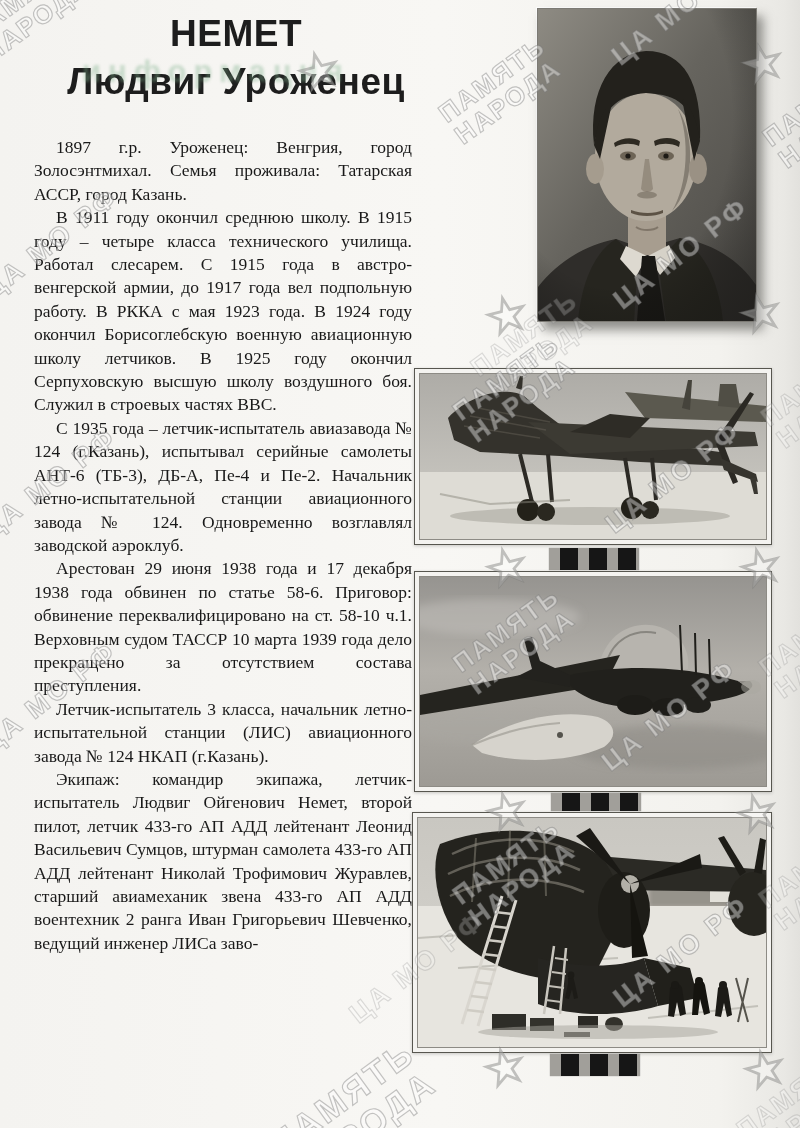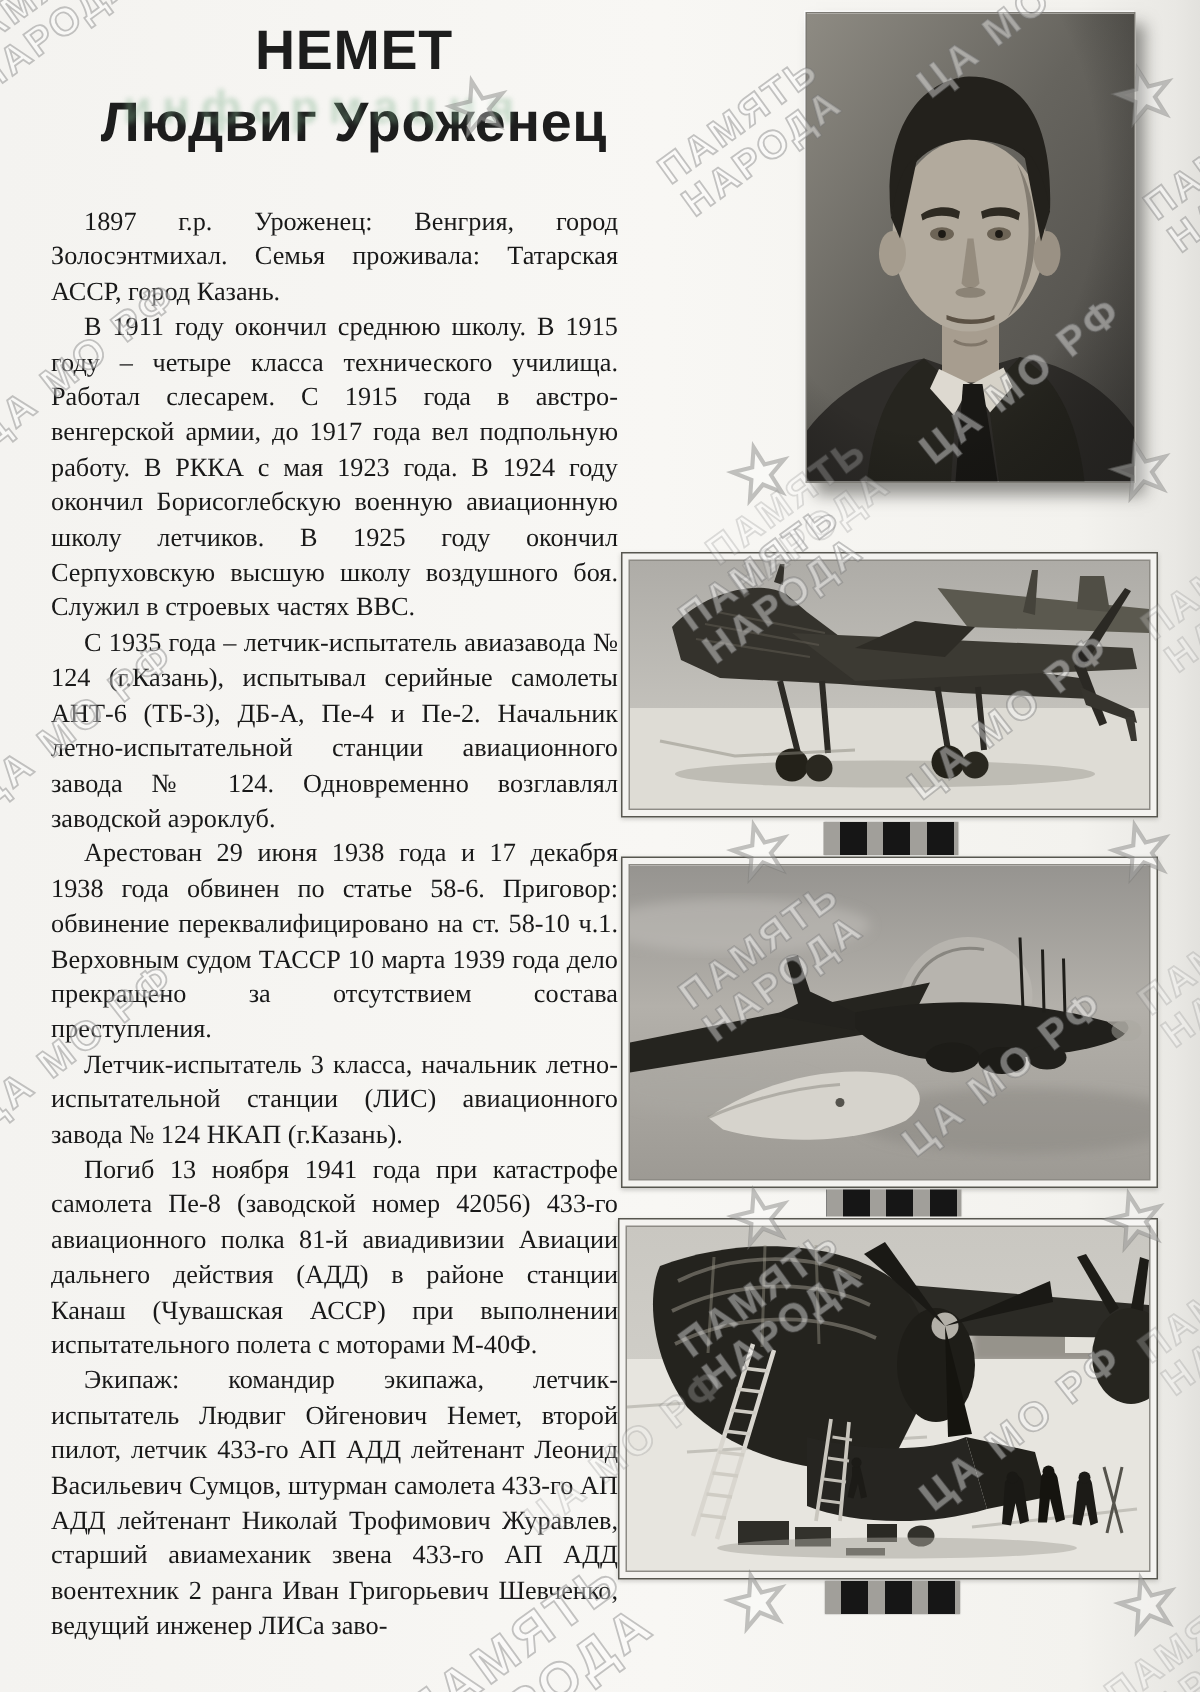--- a/index.html
+++ b/index.html
@@ -75,21 +75,20 @@
     <div>НЕМЕТ</div>
     <div>Людвиг Уроженец</div>
   </div>
 
   <div class="bio">
     <p>1897 г.р. Уроженец: Венгрия, город Золосэнтмихал. Семья проживала: Татарская АССР, город Казань.</p>
     <p>В 1911 году окончил среднюю школу. В 1915 году – четыре класса технического училища. Работал слесарем. С 1915 года в австро-венгерской армии, до 1917 года вел подпольную работу. В РККА с мая 1923 года. В 1924 году окончил Борисоглебскую военную авиационную школу летчиков. В 1925 году окончил Серпуховскую высшую школу воздушного боя. Служил в строевых частях ВВС.</p>
     <p>С 1935 года – летчик-испытатель авиазавода № 124 (г.Казань), испытывал серийные самолеты АНТ-6 (ТБ-3), ДБ-А, Пе-4 и Пе-2. Начальник летно-испытательной станции авиационного завода № 124. Одновременно возглавлял заводской аэроклуб.</p>
     <p>Арестован 29 июня 1938 года и 17 декабря 1938 года обвинен по статье 58-6. Приговор: обвинение переквалифицировано на ст. 58-10 ч.1. Верховным судом ТАССР 10 марта 1939 года дело прекращено за отсутствием состава преступления.</p>
     <p>Летчик-испытатель 3 класса, начальник летно-испытательной станции (ЛИС) авиационного завода № 124 НКАП (г.Казань).</p>
-    <p>Погиб 13 ноября 1941 года при катастрофе самолета Пе-8 (заводской номер 42056) 433-го авиационного полка 81-й авиадивизии Авиации дальнего действия (АДД) в районе станции Канаш (Чувашская АССР) при выполнении испытательного полета с моторами М-40Ф.</p>
     <p>Экипаж: командир экипажа, летчик-испытатель Людвиг Ойгенович Немет, второй пилот, летчик 433-го АП АДД лейтенант Леонид Васильевич Сумцов, штурман самолета 433-го АП АДД лейтенант Николай Трофимович Журавлев, старший авиамеханик звена 433-го АП АДД воентехник 2 ранга Иван Григорьевич Шевченко, ведущий инженер ЛИСа заво-</p>
   </div>
 
   <div class="portrait">
     <svg width="218" height="312" viewBox="0 0 218 312">
       <defs>
         <linearGradient id="pbg" x1="0" y1="0" x2="1" y2="1">
           <stop offset="0" stop-color="#8e8b83"></stop>
             <stop offset="0.45" stop-color="#66645e"></stop>
             <stop offset="1" stop-color="#4b4945"></stop>

